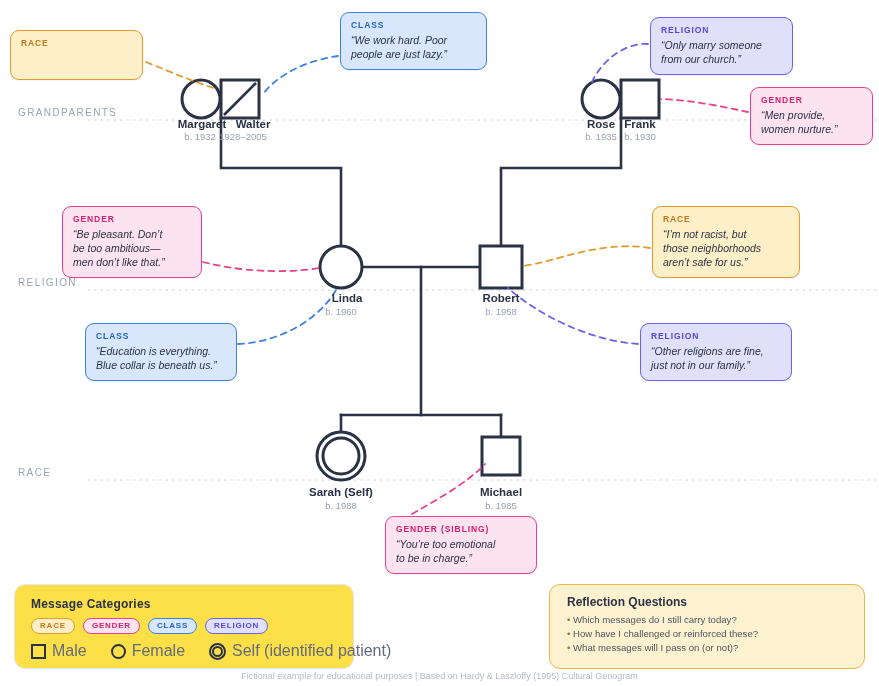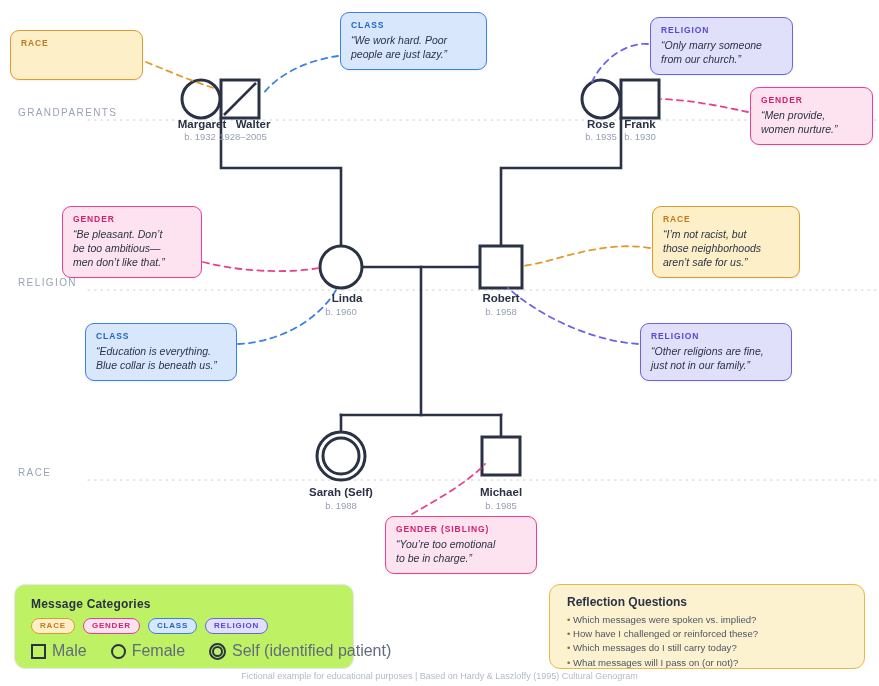--- a/index.html
+++ b/index.html
@@ -80,21 +80,21 @@
   .c-religion .cat{ color:#5348d6; }
 
   
   .panel{
     position:absolute;
     box-sizing:border-box;
     border-radius:11px;
   }
   #legend-panel{
     left:14px;top:584px;width:340px;height:85px;
-    background:#bef264;
+    background:#fde047;
     border:1.4px solid #e3e7ef;
   }
   #legend-title{
     position:absolute;left:16px;top:12px;
     font-size:12px;font-weight:700;color:#2b3245;
     letter-spacing:.2px;
   }
   #legend-chips{position:absolute;left:16px;top:33px;display:flex;gap:8px;}
   .chip{
     font-size:8px;font-weight:700;letter-spacing:.8px;
@@ -306,21 +306,20 @@
             <i></i>
           </div>
           <span class="sym-label">Self (identified patient)</span>
         </div>
       </div>
   </div>
 
   <div class="panel" id="reflect-panel">
     <div id="reflect-title">Reflection Questions</div>
     <ul id="reflect-list">
-        <li>Which messages were spoken vs. implied?</li>
+        <li>Which messages do I still carry today?</li>
         <li>How have I challenged or reinforced these?</li>
-        <li>Which messages do I still carry today?</li>
         <li>What messages will I pass on (or not)?</li>
       </ul>
   </div>
 
   <div id="footnote">Fictional example for educational purposes | Based on Hardy &amp; Laszloffy (1995) Cultural Genogram</div>
 </div>
 
 </body></html>

